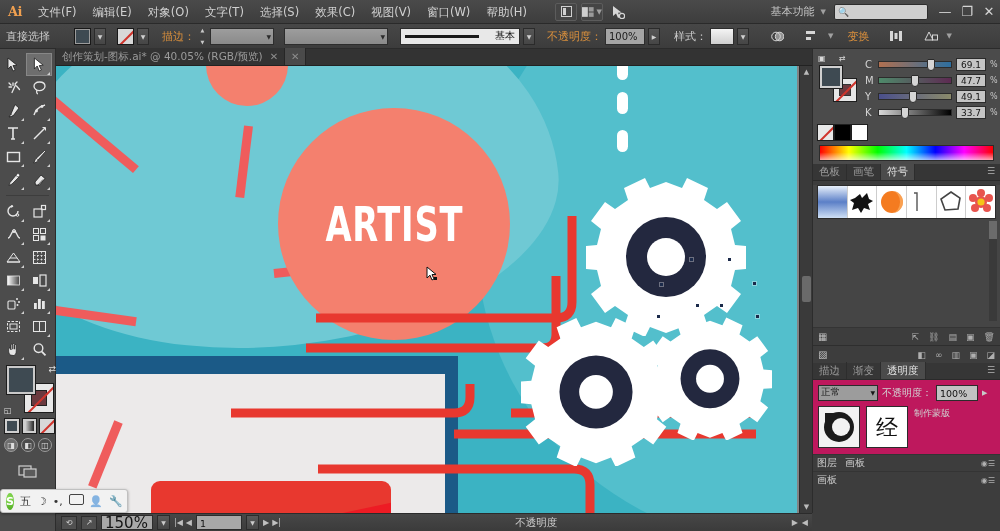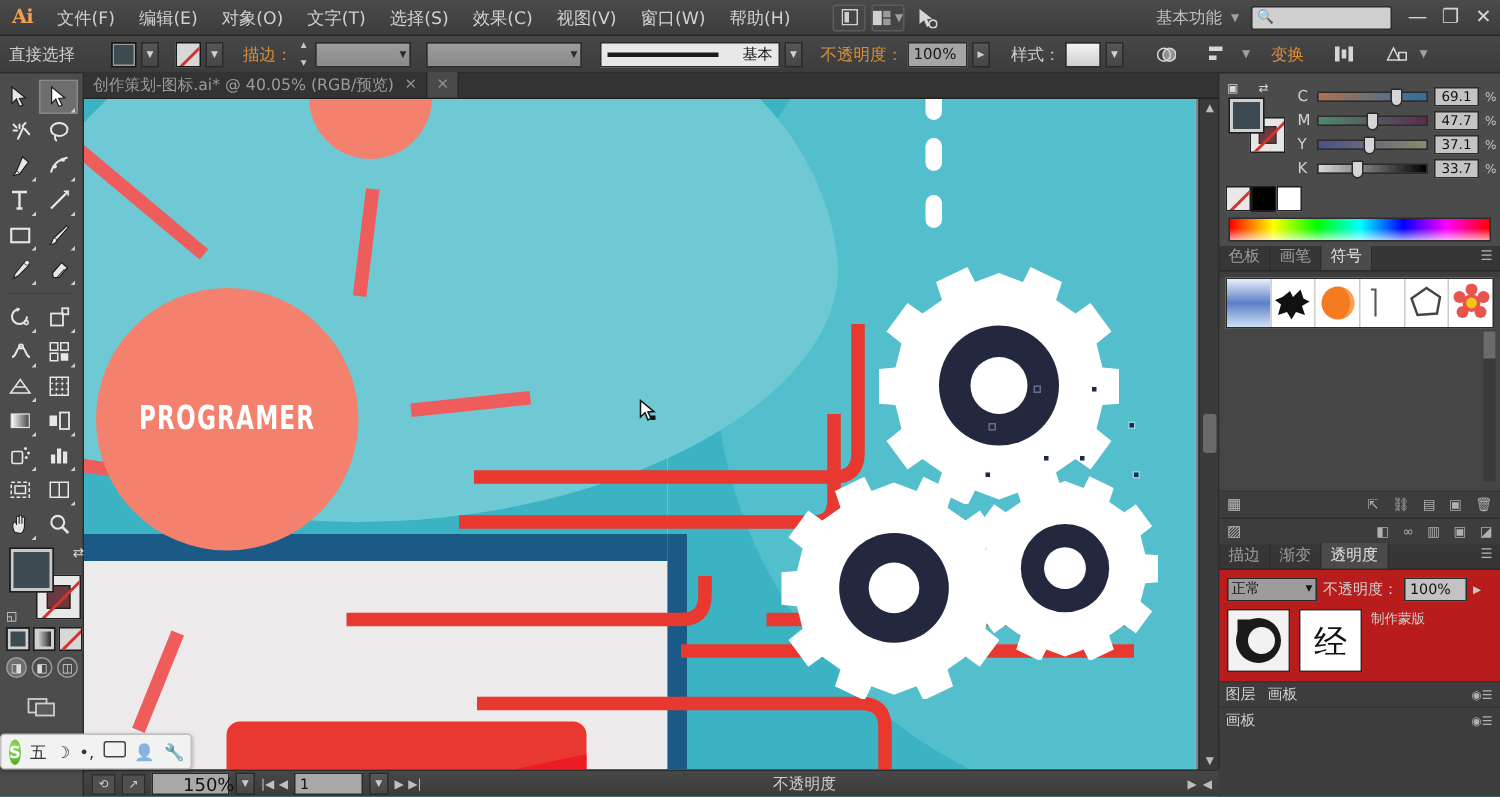--- a/index.html
+++ b/index.html
@@ -270,21 +270,21 @@
               display:flex; align-items:center; justify-content:center; }
   .sym-cell:last-child { border-right:none; }
   .swbody { height:108px; position:relative; background:#454545; }
   .sw-scroll { position:absolute; right:3px; top:2px; width:8px; height:100px; background:#3a3a3a; }
   .sw-thumb { position:absolute; left:0; top:0; width:8px; height:18px; background:#6b6b6b; }
   .panel-footer { display:flex; align-items:center; justify-content:flex-end; gap:9px;
                   height:18px; padding-right:5px; background:#3d3d3d; border-top:1px solid #343434;
                   font-size:9px; color:#b0b0b0; }
   .pf-left { margin-right:auto; padding-left:5px; font-size:10px; color:#bdbdbd; }
 
-  .transpanel { background:#b91c1c; padding:4px 5px 6px 5px; }
+  .transpanel { background:#be185d; padding:4px 5px 6px 5px; }
   .tp-row { display:flex; align-items:center; gap:4px; height:17px; }
   .tp-blend { width:60px; height:16px; background:#9c9c9c; border:1px solid #2b2b2b;
               font-size:9.5px; color:#161616; display:flex; align-items:center; padding:0 2px; }
   .tp-blend .ar { margin-left:auto; font-size:6px; }
   .tp-lab { font-size:10px; color:#d2d2d2; }
   .tp-op { width:42px; height:16px; background:#c2c2c2; border:1px solid #2b2b2b;
            font-size:9.5px; color:#111; text-align:left; padding-left:3px; line-height:16px; }
   .tp-thumbs { display:flex; gap:6px; margin-top:5px; align-items:flex-start; }
   .tp-th { width:42px; height:42px; background:#fff; border:1px solid #2b2b2b; position:relative; overflow:hidden; }
   .tp-note { font-size:9px; color:#cfcfcf; line-height:11px; padding-top:2px; }
@@ -297,21 +297,21 @@
 
   
   .statusbar {
     position:absolute; left:56px; top:513px; width:756px; height:18px;
     background:linear-gradient(#474747,#3b3b3b); border-top:1px solid #2b2b2b;
     display:flex; align-items:center; padding-left:5px; gap:4px; font-size:10px; color:#cacaca;
   }
   .sb-btn { width:16px; height:14px; display:flex; align-items:center; justify-content:center;
             background:#505050; border:1px solid #2e2e2e; font-size:8px; color:#d0d0d0; }
   .sb-zoom { width:52px; height:15px; background:#a8a8a8; border:1px solid #2c2c2c;
-             color:#141414; font-size:12px; padding-left:20px; line-height:15px; }
+             color:#141414; font-size:15px; padding-left:3px; line-height:15px; }
   .sb-dd { width:13px; height:15px; background:linear-gradient(#585858,#464646); border:1px solid #2c2c2c;
            display:flex; align-items:center; justify-content:center; font-size:6px; }
   .sb-nav { display:flex; align-items:center; gap:3px; font-size:8px; color:#c0c0c0; }
   .sb-page { width:46px; height:15px; background:#a8a8a8; border:1px solid #2c2c2c;
              color:#141414; font-size:9.5px; padding-left:3px; line-height:15px; }
   .sb-status { margin:0 auto; font-size:10.5px; color:#cfcfcf; }
   .sb-right { display:flex; gap:4px; padding-right:4px; font-size:8px; color:#bdbdbd; }
   .dockbot { position:absolute; left:812px; top:513px; width:188px; height:18px; background:#3d3d3d; }
 
   
@@ -704,24 +704,24 @@
       <div class="navy-vert"></div>
 
       <div class="link" style="left:-12px; top:22px; width:120px; height:9px; transform:rotate(40deg); transform-origin:left center;"></div>
       <div class="link" style="left:-14px; top:238px; width:95px; height:9px; transform:rotate(8deg); transform-origin:left center;"></div>
       <div class="link" style="left:188px; top:60px; width:9px; height:72px; transform:rotate(7deg); transform-origin:top center;"></div>
       <div class="link" style="left:218px; top:203px; width:80px; height:9px; transform:rotate(-6deg); transform-origin:left center;"></div>
       <div class="link" style="left:58px; top:356px; width:9px; height:70px; transform:rotate(22deg); transform-origin:top center;"></div>
 
       <div class="bubble" style="left:150px; top:-42px; width:82px; height:82px;"></div>
 
-      <div class="bubble" style="left:8px; top:126px; width:175px; height:175px;">
-        <span style="font-size:22px;">PROGRAMER</span>
-      </div>
-
+
+      <div class="bubble" style="left:222px; top:42px; width:232px; height:232px;">
+        <span style="font-size:48px;">ARTIST</span>
+      </div>
 
       <div class="dash-pill" style="left:561px; top:-8px; height:22px;"></div>
       <div class="dash-pill" style="left:561px; top:26px; height:22px;"></div>
       <div class="dash-pill" style="left:561px; top:64px; height:22px;"></div>
 
       <svg class="redpipe" style="left:0; top:0; width:741px; height:447px; border:none;" viewBox="0 0 741 447">
         <path d="M260 252 H500 Q516 252 516 236 V150" fill="none" stroke="#e8382f" stroke-width="9"></path>
         <path d="M250 282 H486 Q500 282 500 268 V210" fill="none" stroke="#e8382f" stroke-width="9"></path>
         <path d="M175 347 H398 Q414 347 414 331 V318" fill="none" stroke="#e8382f" stroke-width="9"></path>
         <path d="M262 403 H518 Q534 403 534 419 V470" fill="none" stroke="#e8382f" stroke-width="9"></path>
@@ -801,21 +801,21 @@
               <div class="sthumb" style="left:45%;"></div>
             </div>
             <div class="sval">47.7</div>
             <span class="spct">%</span>
           </div>
           <div class="srow">
             <span class="slab">Y</span>
             <div class="strack" style="background:linear-gradient(90deg,#4a4f8c,#8a8a6a);">
               <div class="sthumb" style="left:41%;"></div>
             </div>
-            <div class="sval">37.1</div>
+            <div class="sval">49.1</div>
             <span class="spct">%</span>
           </div>
           <div class="srow">
             <span class="slab">K</span>
             <div class="strack" style="background:linear-gradient(90deg,#d8d8d8,#000000);">
               <div class="sthumb" style="left:31%;"></div>
             </div>
             <div class="sval">33.7</div>
             <span class="spct">%</span>
           </div>

